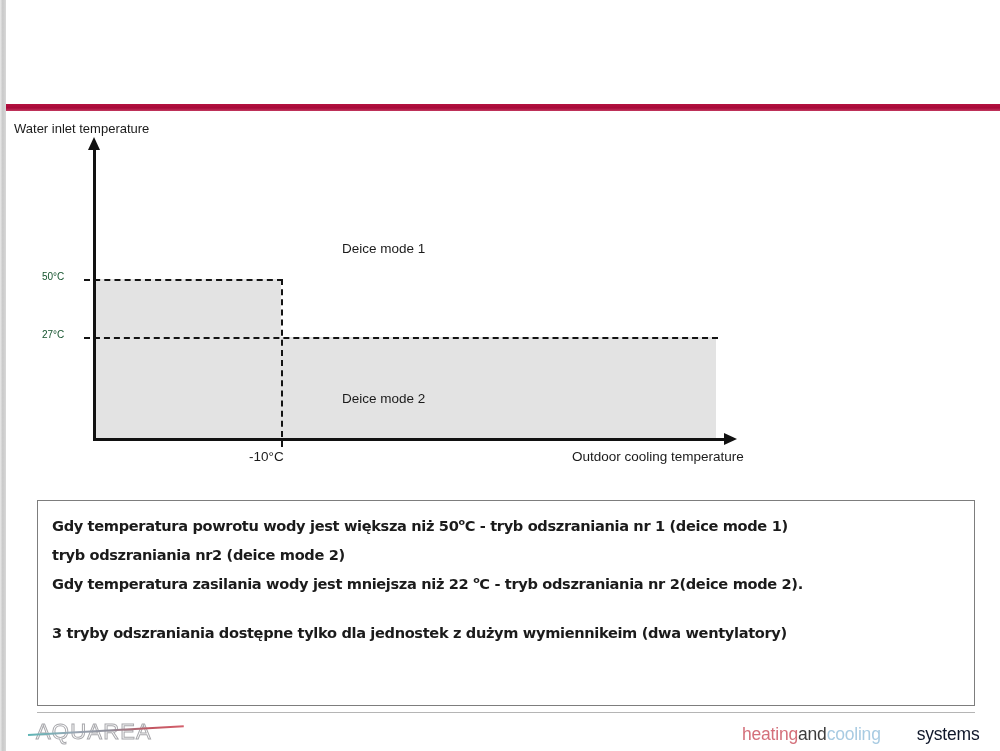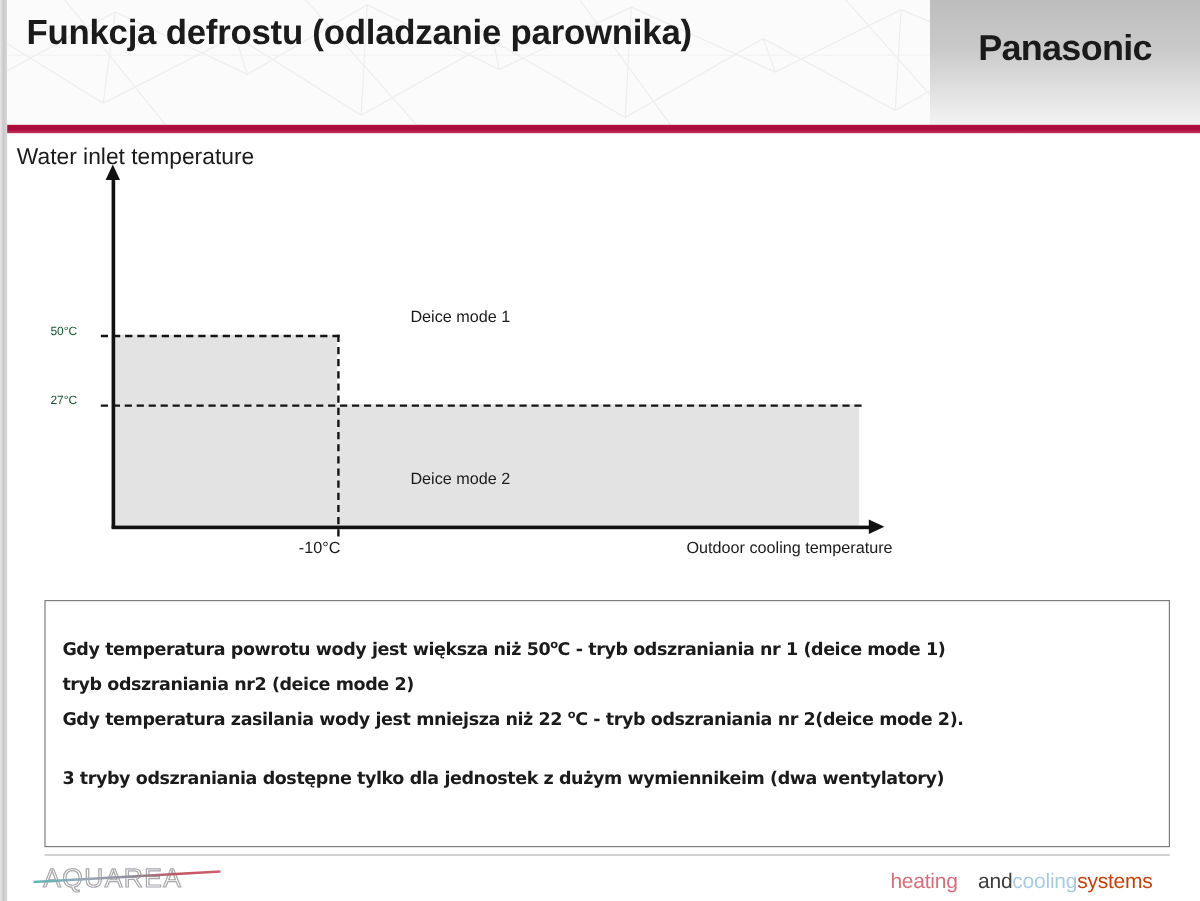--- a/index.html
+++ b/index.html
@@ -79,21 +79,21 @@
 
   
   #chart {
     position: absolute;
     left: 6px; top: 111px;
     width: 994px; height: 380px;
   }
   #yaxis-title {
     position: absolute;
     left: 8px; top: 10px;
-    font-size: 19px;
+    font-size: 13px;
     color: #1b1b1b;
     white-space: nowrap;
   }
   .band {
     position: absolute;
     background: #e3e3e3;
   }
   
   #band-high { left: 87px; top: 168px; width: 188px; height: 161px; }
   
@@ -162,32 +162,32 @@
     font-size: 13.5px;
     color: #1b1b1b;
     white-space: nowrap;
   }
   .region-label {
     position: absolute;
     font-size: 13.5px;
     color: #1b1b1b;
     white-space: nowrap;
   }
-  #region-1 { left: 336px; top: 145px; }
+  #region-1 { left: 336px; top: 130px; }
   #region-2 { left: 336px; top: 280px; }
 
   
   #notes {
     position: absolute;
     left: 37px; top: 500px;
     width: 938px; height: 206px;
     border: 1.5px solid #7d7d7d;
     background: #ffffff;
     box-sizing: border-box;
-    padding: 26px 14px 0 14px;
+    padding: 10px 14px 0 14px;
   }
   #notes .line {
     font-family: "DejaVu Sans", sans-serif;
     font-size: 14.6px;
     font-weight: bold;
     color: #1b1b1b;
     line-height: 29px;
     letter-spacing: -0.35px;
     white-space: nowrap;
   }
@@ -231,48 +231,31 @@
     transform-origin: left center;
   }
   #tagline {
     position: absolute;
     left: 742px; top: 724px;
     font-size: 17.5px;
     white-space: nowrap;
     letter-spacing: -0.2px;
   }
   #tagline .t-heating { color: #d4707b; }
-  #tagline .t-and     { color: #3c3c3c; padding-left: 17px; }
+  #tagline .t-and     { color: #3c3c3c; }
   #tagline .t-cooling { color: #a8cbe2; }
-  #tagline .t-systems { color: #c2410c; }
+  #tagline .t-systems { color: #0f172a; padding-left: 36px; }
 </style>
 </head>
 <body>
 
 <div id="slide">
 
   <div class="left-edge"></div>
 
-  <div id="header">
-    <svg class="texture" viewBox="0 0 994 104" preserveAspectRatio="none">
-      <g stroke="#e6e3e6" stroke-width="1" fill="none">
-        <path d="M-20 70 L90 10 L200 62 L300 4 L410 58 L520 6 L640 60 L745 8 L860 56 L975 12 L1060 64"></path>
-        <path d="M-20 24 L80 86 L190 30 L295 96 L405 34 L515 98 L630 32 L740 92 L855 28 L970 90"></path>
-        <path d="M90 10 L80 86 M200 62 L190 30 M300 4 L295 96 M410 58 L405 34 M520 6 L515 98 M640 60 L630 32 M745 8 L740 92 M860 56 L855 28 M975 12 L970 90"></path>
-        <path d="M-20 46 L994 46" opacity=".45"></path>
-        <path d="M40 -10 L140 114 M240 -10 L350 114 M470 -10 L560 114 M690 -10 L800 114 M900 -10 L994 100"></path>
-      </g>
-    </svg>
-
-    <div id="header-title">Funkcja defrostu (odladzanie parownika)</div>
-
-    <div id="logo-panel">
-      <div id="logo-text">Panasonic</div>
-    </div>
-  </div>
 
   <div id="red-bar"></div>
 
   <div id="chart">
 
     <div id="yaxis-title">Water inlet temperature</div>
 
     <div class="band" id="band-high"></div>
     <div class="band" id="band-low"></div>
 

